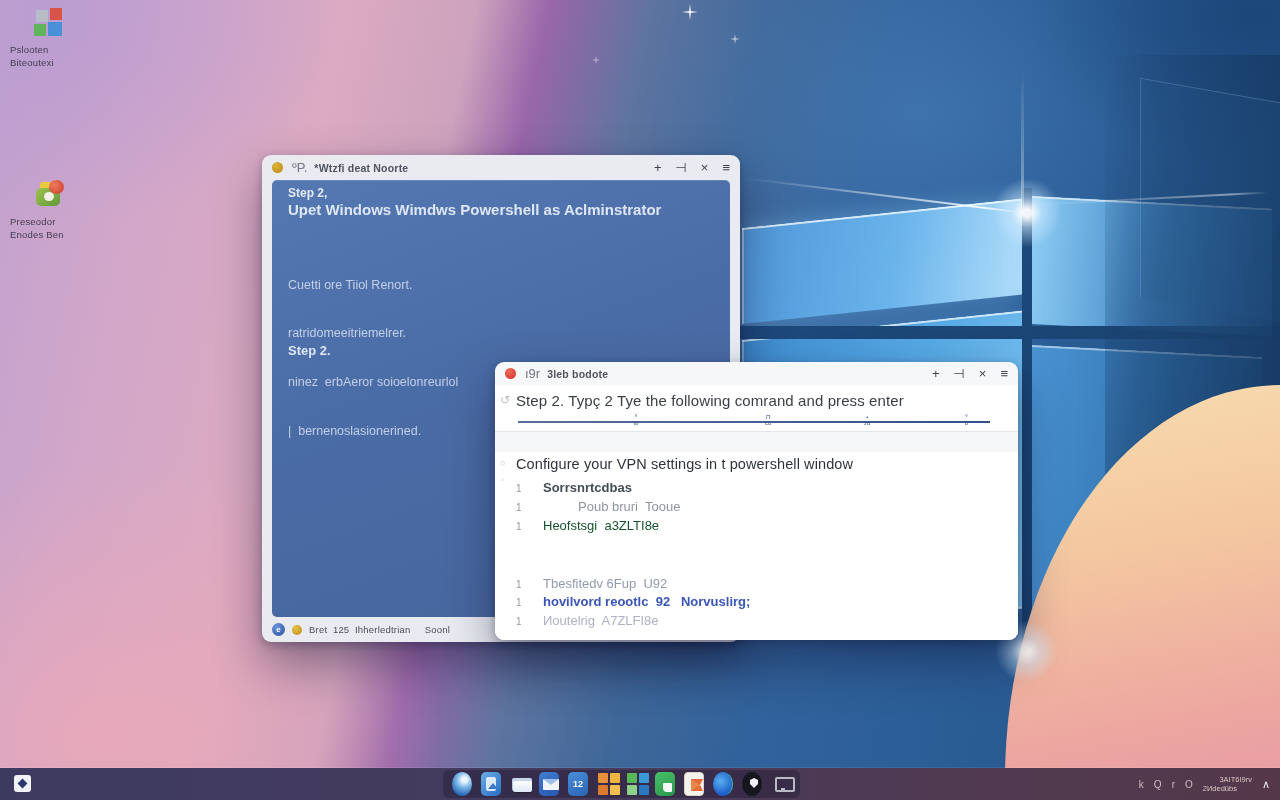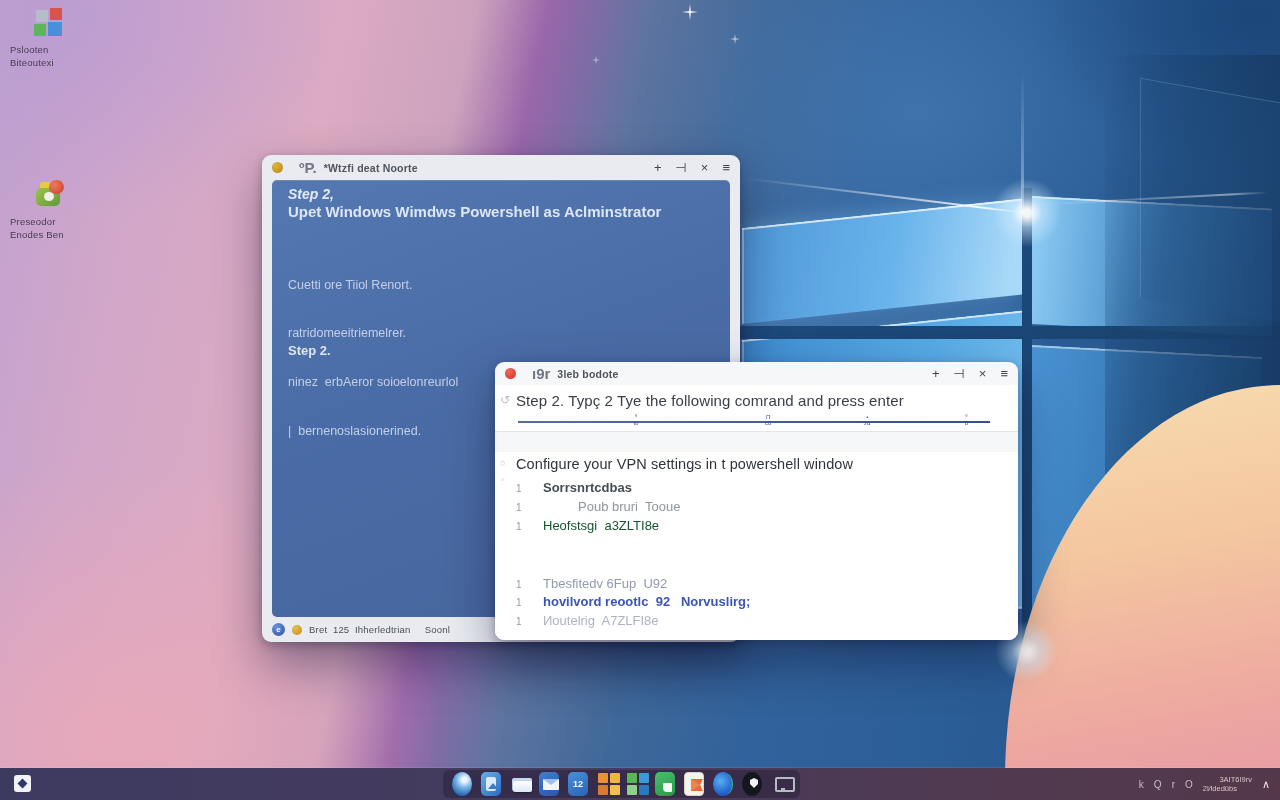--- a/index.html
+++ b/index.html
@@ -65,32 +65,32 @@
   .art-blwin::after { content:""; position:absolute; left:4px; top:11px; width:12px; height:10px; background:rgba(255,255,255,.55); border-radius:1px; }
   .art-blob { width:30px; height:30px; position:relative; }
   .art-blob .b1 { position:absolute; left:2px; top:8px; width:24px; height:18px; border-radius:5px; background:linear-gradient(140deg,#9ec24e,#5f9a3a); }
   .art-blob .b2 { position:absolute; right:0; top:0; width:15px; height:14px; border-radius:50%; background:radial-gradient(circle at 35% 35%,#ef7a5a,#c93b30); }
   .art-blob .b3 { position:absolute; left:6px; top:2px; width:12px; height:10px; border-radius:3px; background:#e9c93e; }
   .art-blob .b4 { position:absolute; left:10px; top:12px; width:10px; height:9px; border-radius:50%; background:#f2efe6; }
   
   .win { position:absolute; border-radius:9px; box-shadow:0 22px 48px rgba(15,15,45,.42), 0 3px 10px rgba(15,15,45,.28); }
   .titlebar { display:flex; align-items:center; padding:0 10px; }
   .tb-dot { border-radius:50%; flex:0 0 auto; }
-  .tb-icontext { font-size:15px; color:#707684; margin:0 7px 0 16px; white-space:pre;font-weight:bold; }
+  .tb-icontext { font-size:13px; color:#707684; margin:0 7px 0 9px; white-space:pre; }
   .tb-title { font-size:10.5px; font-weight:bold; color:#4e535e; letter-spacing:.2px; }
   .controls { margin-left:auto; display:flex; gap:14px; align-items:center; }
   .ctrl { font-size:13px; color:#3e434c; line-height:1; cursor:default; }
   
   .window1 { left:262px; top:155px; width:478px; height:487px; background:#e9ebf1; z-index:5; }
   .window1 .titlebar { height:25px; }
   .w1-panel { position:absolute; left:10px; top:25px; right:10px; bottom:25px; border-radius:5px;
     background:linear-gradient(160deg,#5478b2 0%,#4a6ca6 45%,#46659c 100%);
     box-shadow:inset 0 1px 0 rgba(255,255,255,.15); }
   .w1-h { position:absolute; left:16px; top:6px; color:#e3eaf6; }
-  .w1-h1 { font-size:14px; font-weight:bold;font-style:italic; }
+  .w1-h1 { font-size:12px; font-weight:bold; }
   .w1-h2 { font-size:15px; font-weight:bold; color:#dde6f4; margin-top:1px; }
   .w1-h2 .u { }
   .w1-body { position:absolute; left:16px; top:64px; font-size:12.5px; line-height:1.3; color:#c2cfe8; white-space:pre; }
   .w1-step2 { position:absolute; left:16px; top:163px; font-size:13px; font-weight:bold; color:#dce5f4; }
   .w1-status { position:absolute; left:0; right:0; bottom:0; height:25px; display:flex; align-items:center; padding:0 10px; gap:7px; }
   .sb-blue { width:13px; height:13px; border-radius:50%; background:radial-gradient(circle at 35% 30%,#6a92dc,#2a4fa0); color:#fff;
     font-size:8px; font-weight:bold; text-align:center; line-height:13px; }
   .sb-yellow { width:10px; height:10px; border-radius:50%; background:radial-gradient(circle at 35% 30%,#e8c04a,#c08a18); }
   .sb-text { font-size:9.5px; color:#4a4f58; white-space:pre; letter-spacing:.2px; }
   

